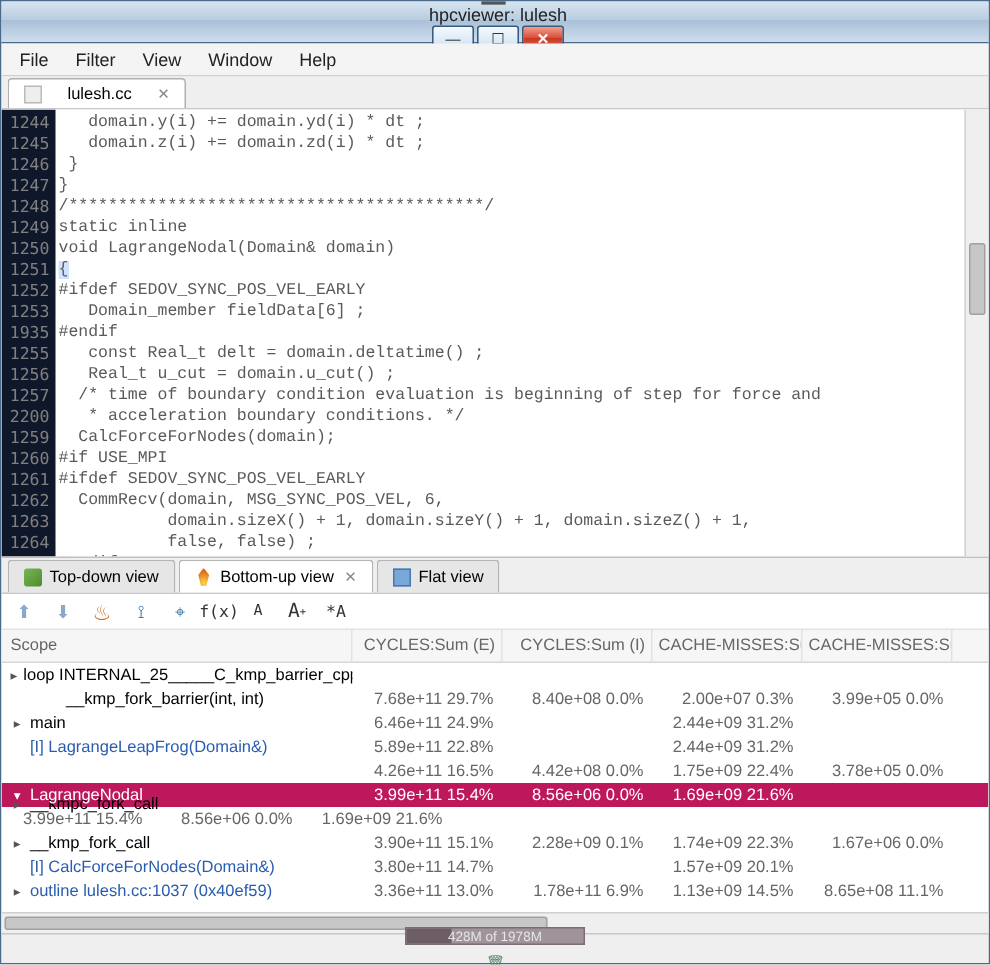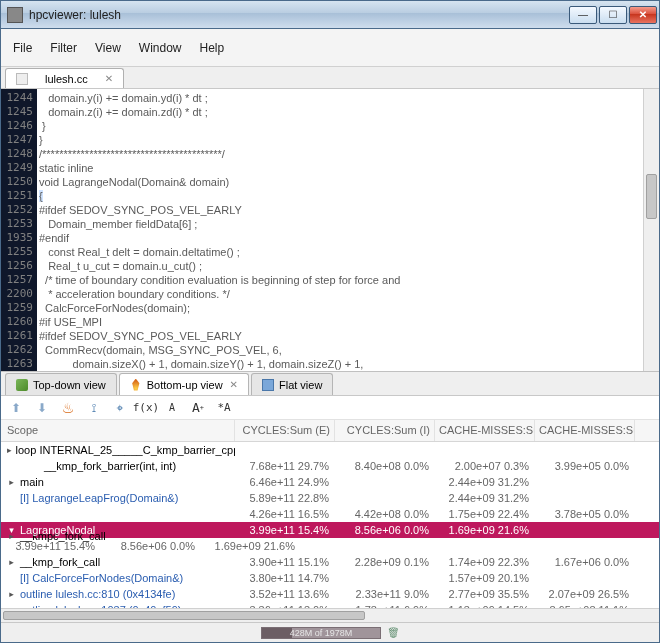--- a/index.html
+++ b/index.html
@@ -1,35 +1,35 @@
 <!DOCTYPE html>
 <html><head>
 <meta charset="utf-8">
 <style>
   * { box-sizing: border-box; }
   html,body { margin:0; padding:0; font-family: "Segoe UI", Tahoma, sans-serif; font-size:11px; color:#000; background:#f0f0f0; height:100%; }
   .window { width:660px; height:643px; border:1px solid #4a6a8a; display:flex; flex-direction:column; background:#fff; }
   
-  .titlebar { height:28px; background:linear-gradient(#d6e4f0,#b9cde1 45%,#a9c0d8 46%,#cedded); display:flex; align-items:center; padding:0 2px 0 6px; border-bottom:1px solid #4a6a8a; }
+  .titlebar { height:28px; background:linear-gradient(#d6e4f0,#b9cde1 45%,#a9c0d8 46%,#cedded); display:flex; align-items:center; padding:0 2px 0 6px; border-bottom:1px solid #4a6a8a;flex-direction:column; }
   .titlebar .app-icon { width:16px; height:16px; background:#888; margin-right:6px; border:1px solid #555; }
   .titlebar .title { flex:1; color:#222; font-size:12px; }
   .winbtns { display:flex; gap:2px; }
   .winbtn { width:28px; height:18px; border:1px solid #3a5a7a; border-radius:2px; display:flex; align-items:center; justify-content:center; font-size:10px; color:#333; background:linear-gradient(#f4f9ff,#cadef0); }
   .winbtn.close { background:linear-gradient(#f59c8c,#d94e3a 45%,#c7361f 46%,#e97360); color:#fff; font-weight:bold; }
   
-  .menubar { height:38px; background:#f4f4f4; border-bottom:1px solid #d0d0d0; display:flex; align-items:center; padding:0 4px; gap:2px; }
+  .menubar { height:22px; background:#f4f4f4; border-bottom:1px solid #d0d0d0; display:flex; align-items:center; padding:0 4px; gap:2px; }
   .menuitem { padding:2px 8px; font-size:12px; color:#222; }
   
   .tabstrip { height:22px; background:#efefef; border-bottom:1px solid #c8c8c8; display:flex; align-items:flex-end; padding:0 4px; }
   .filetab { height:20px; padding:2px 10px; border:1px solid #b0b0b0; border-bottom:none; background:#fff; font-size:11px; display:flex; align-items:center; gap:17px; border-top-left-radius:3px; border-top-right-radius:3px; }
   .filetab .close-x { color:#888; font-size:10px; }
   
   .codearea { flex:1; overflow:hidden; display:flex; background:#fff; border-bottom:1px solid #c0c0c0; position:relative; }
   .gutter { width:36px; background:#0f172a; color:#808080; text-align:right; padding:2px 4px 2px 0; font-family:Consolas,Menlo,monospace; font-size:11px; line-height:14px; }
-  .codelines { flex:1; padding:2px 0 2px 2px; font-family:Liberation Sans, sans-serif; font-size:11px; line-height:14px; white-space:pre; color:#5a5a5a; overflow:hidden; }
+  .codelines { flex:1; padding:2px 0 2px 2px; font-family:Liberation Mono, monospace; font-size:11px; line-height:14px; white-space:pre; color:#5a5a5a; overflow:hidden; }
   .codeline .hl { background:#cfe3ff; }
   .vscroll { width:16px; height:100%; background:#efefef; border-left:1px solid #d0d0d0; position:relative; }
   .vscroll .thumb { position:absolute; left:2px; right:2px; top:30%; height:16%; background:#c7c7c7; border:1px solid #a0a0a0; border-radius:2px; }
   
   .viewtabs { height:24px; background:#efefef; border-bottom:1px solid #c8c8c8; display:flex; align-items:flex-end; padding:0 4px; gap:2px; }
   .viewtab { height:22px; padding:3px 10px; border:1px solid #b5b5b5; border-bottom:none; background:#e6e6e6; font-size:11px; display:flex; align-items:center; gap:5px; border-top-left-radius:3px; border-top-right-radius:3px; }
   .viewtab.active { background:#fff; }
   .vticon { width:12px; height:12px; display:inline-block; }
   .ic-tree { background:linear-gradient(135deg,#7ab659,#4c8a2a); border-radius:2px; }
   .ic-flame { background:radial-gradient(circle at 50% 80%,#ffd24a,#d96a18 70%); clip-path:polygon(50% 0,80% 40%,65% 100%,35% 100%,20% 40%); }
@@ -55,21 +55,21 @@
   .trow.selected .cn { color:#fff; }
   .tri { width:9px; height:9px; display:inline-flex; align-items:center; justify-content:center; color:#555; font-size:9px; }
   .trow.selected .tri { color:#fff; }
   .tri.open::before { content:"▾"; }
   .tri.closed::before { content:"▸"; }
   .tri.none::before { content:""; }
   .link { color:#2a5db0; }
   .hscroll { height:14px; background:#efefef; border-top:1px solid #d0d0d0; position:relative; }
   .hscroll .thumb { position:absolute; top:2px; bottom:2px; left:2px; width:55%; background:#c7c7c7; border:1px solid #a0a0a0; border-radius:2px; }
   
-  .statusbar { height:20px; background:#efefef; border-top:1px solid #c8c8c8; display:flex; align-items:center; justify-content:center; gap:6px; font-size:10px; color:#eee; }
+  .statusbar { height:20px; background:#efefef; border-top:1px solid #c8c8c8; display:flex; align-items:center; justify-content:center; gap:6px; font-size:10px; color:#eee;flex-direction:column; }
   .membar { width:120px; height:12px; background:#a0949a; border:1px solid #7a6e74; position:relative; display:flex; align-items:center; justify-content:center; }
   .membar .fill { position:absolute; left:0; top:0; bottom:0; width:25%; background:#6c5e64; }
   .membar .lbl { position:relative; color:#e6e6e6; font-size:9px; }
   .trash { width:12px; height:12px; color:#5a8a6a; }
 </style>
 </head>
 <body>
 
 <div class="window">
 
@@ -249,30 +249,20 @@
             <span class="link">[I] CalcForceForNodes(Domain&amp;)</span>
           </div>
           <div class="cn">3.80e+11 14.7%</div>
           <div class="cn"></div>
           <div class="cn">1.57e+09 20.1%</div>
           <div class="cn"></div>
         </div>
         <div class="trow">
           <div class="c0" style="padding-left: 6px;">
             <span class="tri closed"></span>
-            <span class="link">outline lulesh.cc:810 (0x4134fe)</span>
-          </div>
-          <div class="cn">3.52e+11 13.6%</div>
-          <div class="cn">2.33e+11  9.0%</div>
-          <div class="cn">2.77e+09 35.5%</div>
-          <div class="cn">2.07e+09 26.5%</div>
-        </div>
-        <div class="trow">
-          <div class="c0" style="padding-left: 6px;">
-            <span class="tri closed"></span>
             <span class="link">outline lulesh.cc:1037 (0x40ef59)</span>
           </div>
           <div class="cn">3.36e+11 13.0%</div>
           <div class="cn">1.78e+11  6.9%</div>
           <div class="cn">1.13e+09 14.5%</div>
           <div class="cn">8.65e+08 11.1%</div>
         </div>
       </div>
     <div class="hscroll">
       <div class="thumb"></div>

